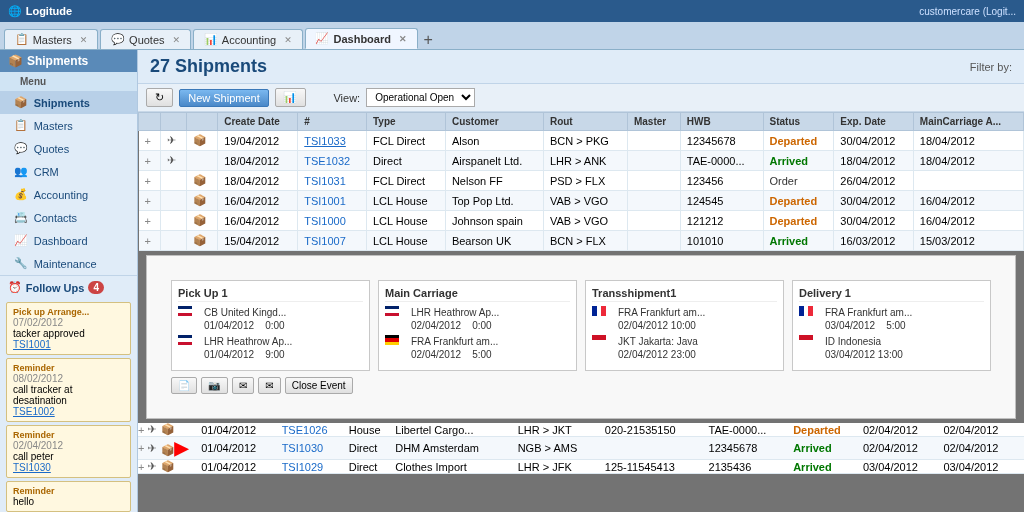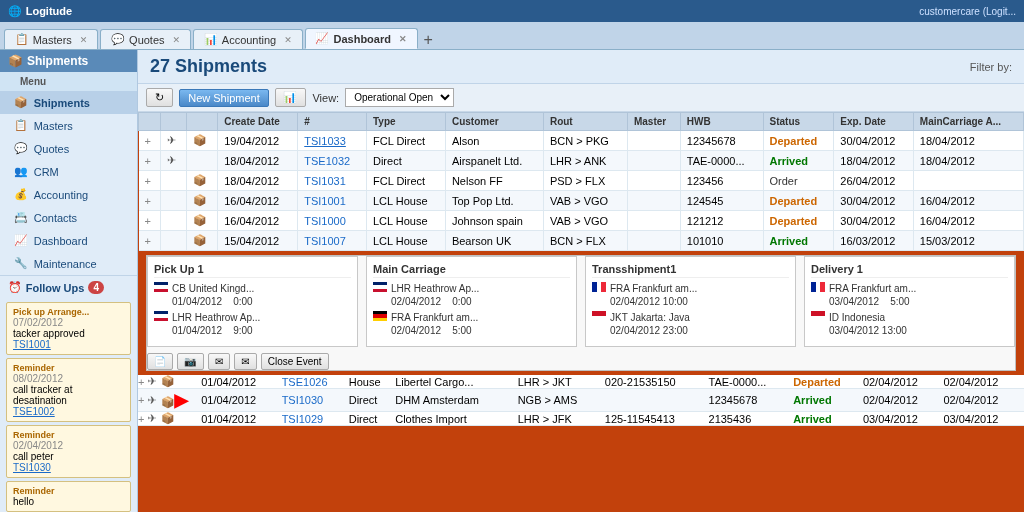--- a/index.html
+++ b/index.html
@@ -26,50 +26,50 @@
     .menu-label { padding: 4px 20px; font-size: 10px; font-weight: bold; color: #555; background: #d0e4f4; }
     .sidebar-item { padding: 5px 8px 5px 14px; cursor: pointer; color: #1a4a7a; font-size: 11px; display: flex; align-items: center; gap: 6px; }
     .sidebar-item.active { background: #b8d0e8; font-weight: bold; }
     .follow-ups-header { padding: 5px 8px; cursor: pointer; color: #1a4a7a; font-size: 11px; display: flex; align-items: center; gap: 4px; font-weight: bold; border-top: 1px solid #c0d4e8; }
     .follow-up-item { background: #fff8e0; border: 1px solid #d4c080; margin: 3px 6px; padding: 4px 6px; font-size: 10px; border-radius: 2px; cursor: pointer; }
     .follow-up-item .date { color: #888; }
     .follow-up-item .link { color: #1a6ac8; text-decoration: underline; }
     .follow-up-type { font-size: 9px; color: #aa6600; font-weight: bold; }
 
     
-    #content { flex: 1; background: #c2410c; overflow-y: auto; }
+    #content { flex: 1; background: #737373; overflow-y: auto; }
     #content-header { background: #e0ecf8; padding: 6px 12px; border-bottom: 1px solid #c0d4e8; display: flex; align-items: center; justify-content: space-between; }
     #content-header h1 { font-size: 18px; font-weight: bold; color: #1a4a7a; }
     .filter-by { font-size: 11px; color: #555; }
 
     
     #toolbar { padding: 4px 8px; background: #e8f0f8; border-bottom: 1px solid #c8d8e8; display: flex; align-items: center; gap: 6px; }
     .toolbar-btn { background: linear-gradient(to bottom, #f8f8f8, #e0e0e0); border: 1px solid #aaa; padding: 2px 8px; font-size: 11px; cursor: pointer; border-radius: 2px; }
     .toolbar-btn.primary { background: linear-gradient(to bottom, #7ab8f0, #4a88c8); color: white; border-color: #3a78b8; }
-    .view-label { font-size: 11px; color: #333; }
+    .view-label { font-size: 11px; color: #333; margin-left: 21px; }
     .view-select { font-size: 10px; border: 1px solid #aaa; padding: 2px 4px; background: white; }
     .search-input { margin-left: auto; border: 1px solid #aaa; padding: 2px 6px; font-size: 11px; width: 120px; }
 
     
     #data-table { width: 100%; border-collapse: collapse; font-size: 11px; }
     #data-table thead { background: #c8d8e8; }
     #data-table thead th { padding: 3px 6px; text-align: left; border: 1px solid #b0c4d8; font-weight: bold; color: #333; white-space: nowrap; font-size: 10px; }
     #data-table tbody tr { background: white; border-bottom: 1px solid #dde8f0; }
     #data-table tbody tr:nth-child(even) { background: #f4f8fc; }
     #data-table tbody td { padding: 3px 6px; border-right: 1px solid #dde8f0; white-space: nowrap; }
     .status-departed { color: #cc6600; font-weight: bold; }
     .status-arrived { color: #007700; font-weight: bold; }
     .status-order { color: #333; }
 
     
-    #detail-panel { background: #f8f8f8; border: 1px solid #c0c0c0; margin: 4px 8px; padding: 0; font-size: 10px; }
+    #detail-panel { background: #f8f8f8; border: 1px solid #c0c0c0; margin: 4px 8px; padding: 24px; font-size: 10px; }
     #detail-panel-grid { display: grid; grid-template-columns: 1fr 1fr 1fr 1fr; gap: 8px; }
     .detail-section { border: 1px solid #c8c8c8; background: white; padding: 6px; }
     .detail-section-title { font-weight: bold; color: #333; margin-bottom: 4px; font-size: 11px; border-bottom: 1px solid #eee; padding-bottom: 2px; }
-    .detail-row { display: flex; align-items: flex-start; gap: 4px; margin-bottom: 3px; font-size: 10px; }
+    .detail-row { display: flex; align-items: flex-start; gap: 12px; margin-bottom: 3px; font-size: 10px; }
     .detail-flag { width: 14px; height: 10px; display: inline-block; flex-shrink: 0; }
     .flag-uk { background: linear-gradient(to bottom, #012169 33%, white 33%, white 66%, #C8102E 66%); }
     .flag-de { background: linear-gradient(to bottom, #000 33%, #DD0000 33%, #DD0000 66%, #FFCE00 66%); }
     .flag-fr { background: linear-gradient(to right, #002395 33%, white 33%, white 66%, #ED2939 66%); }
     .flag-id { background: linear-gradient(to bottom, #CE1126 50%, white 50%); }
     .detail-text { font-size: 10px; color: #333; line-height: 1.3; }
     .detail-actions { display: flex; gap: 4px; margin-top: 6px; align-items: center; }
     .detail-action-btn { background: linear-gradient(to bottom, #f8f8f8, #e0e0e0); border: 1px solid #aaa; padding: 2px 6px; font-size: 10px; cursor: pointer; border-radius: 2px; }
 
     

